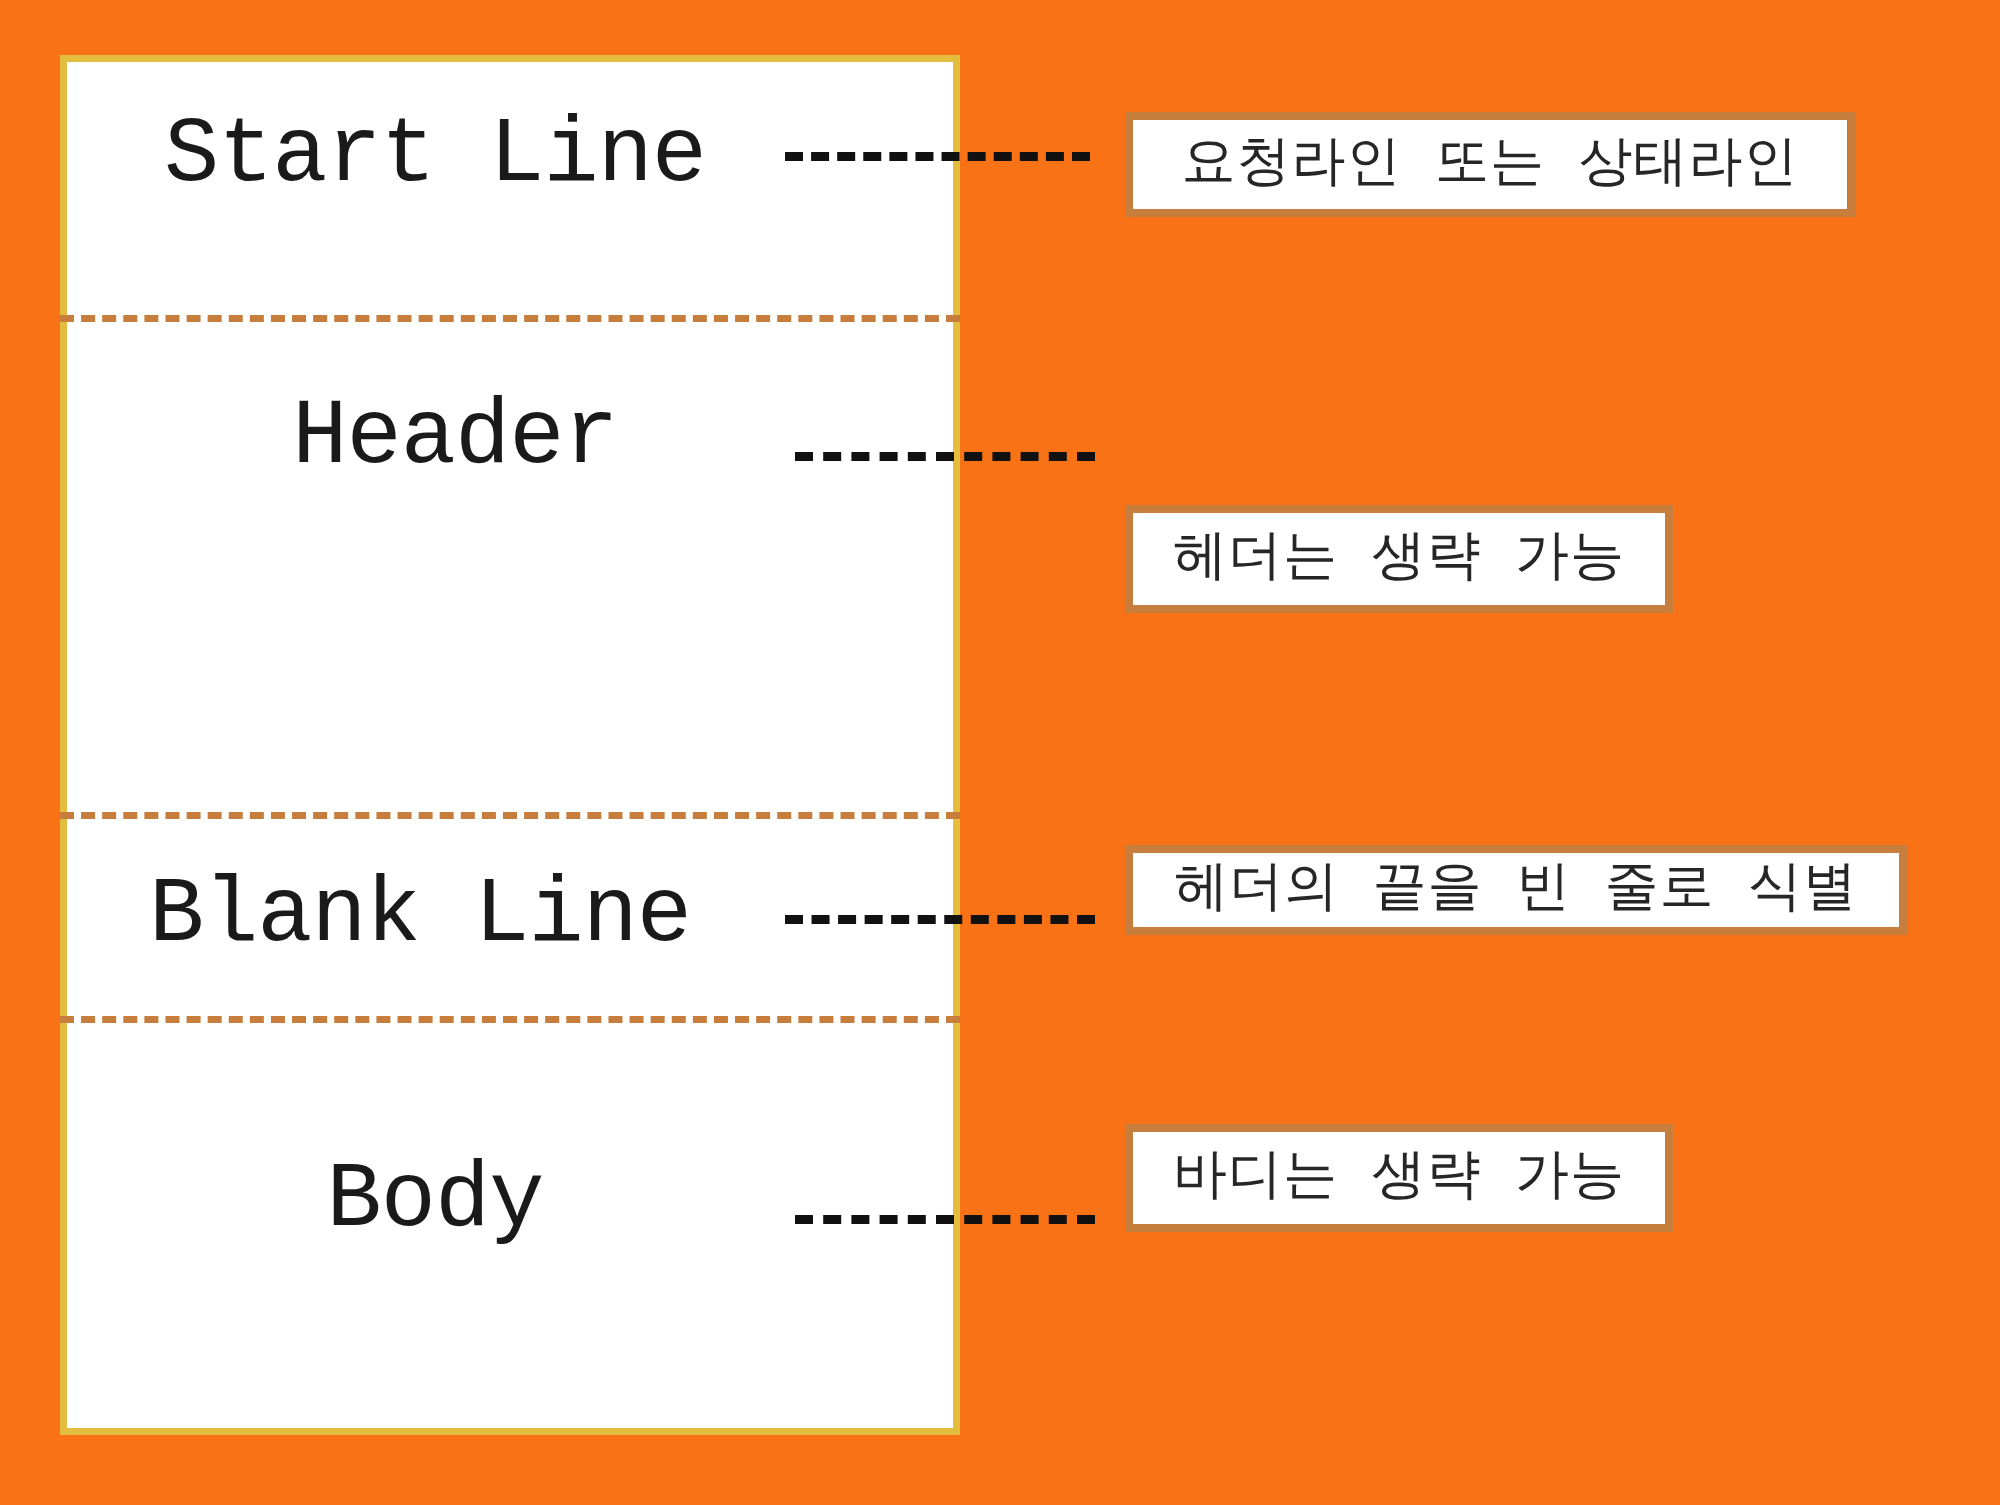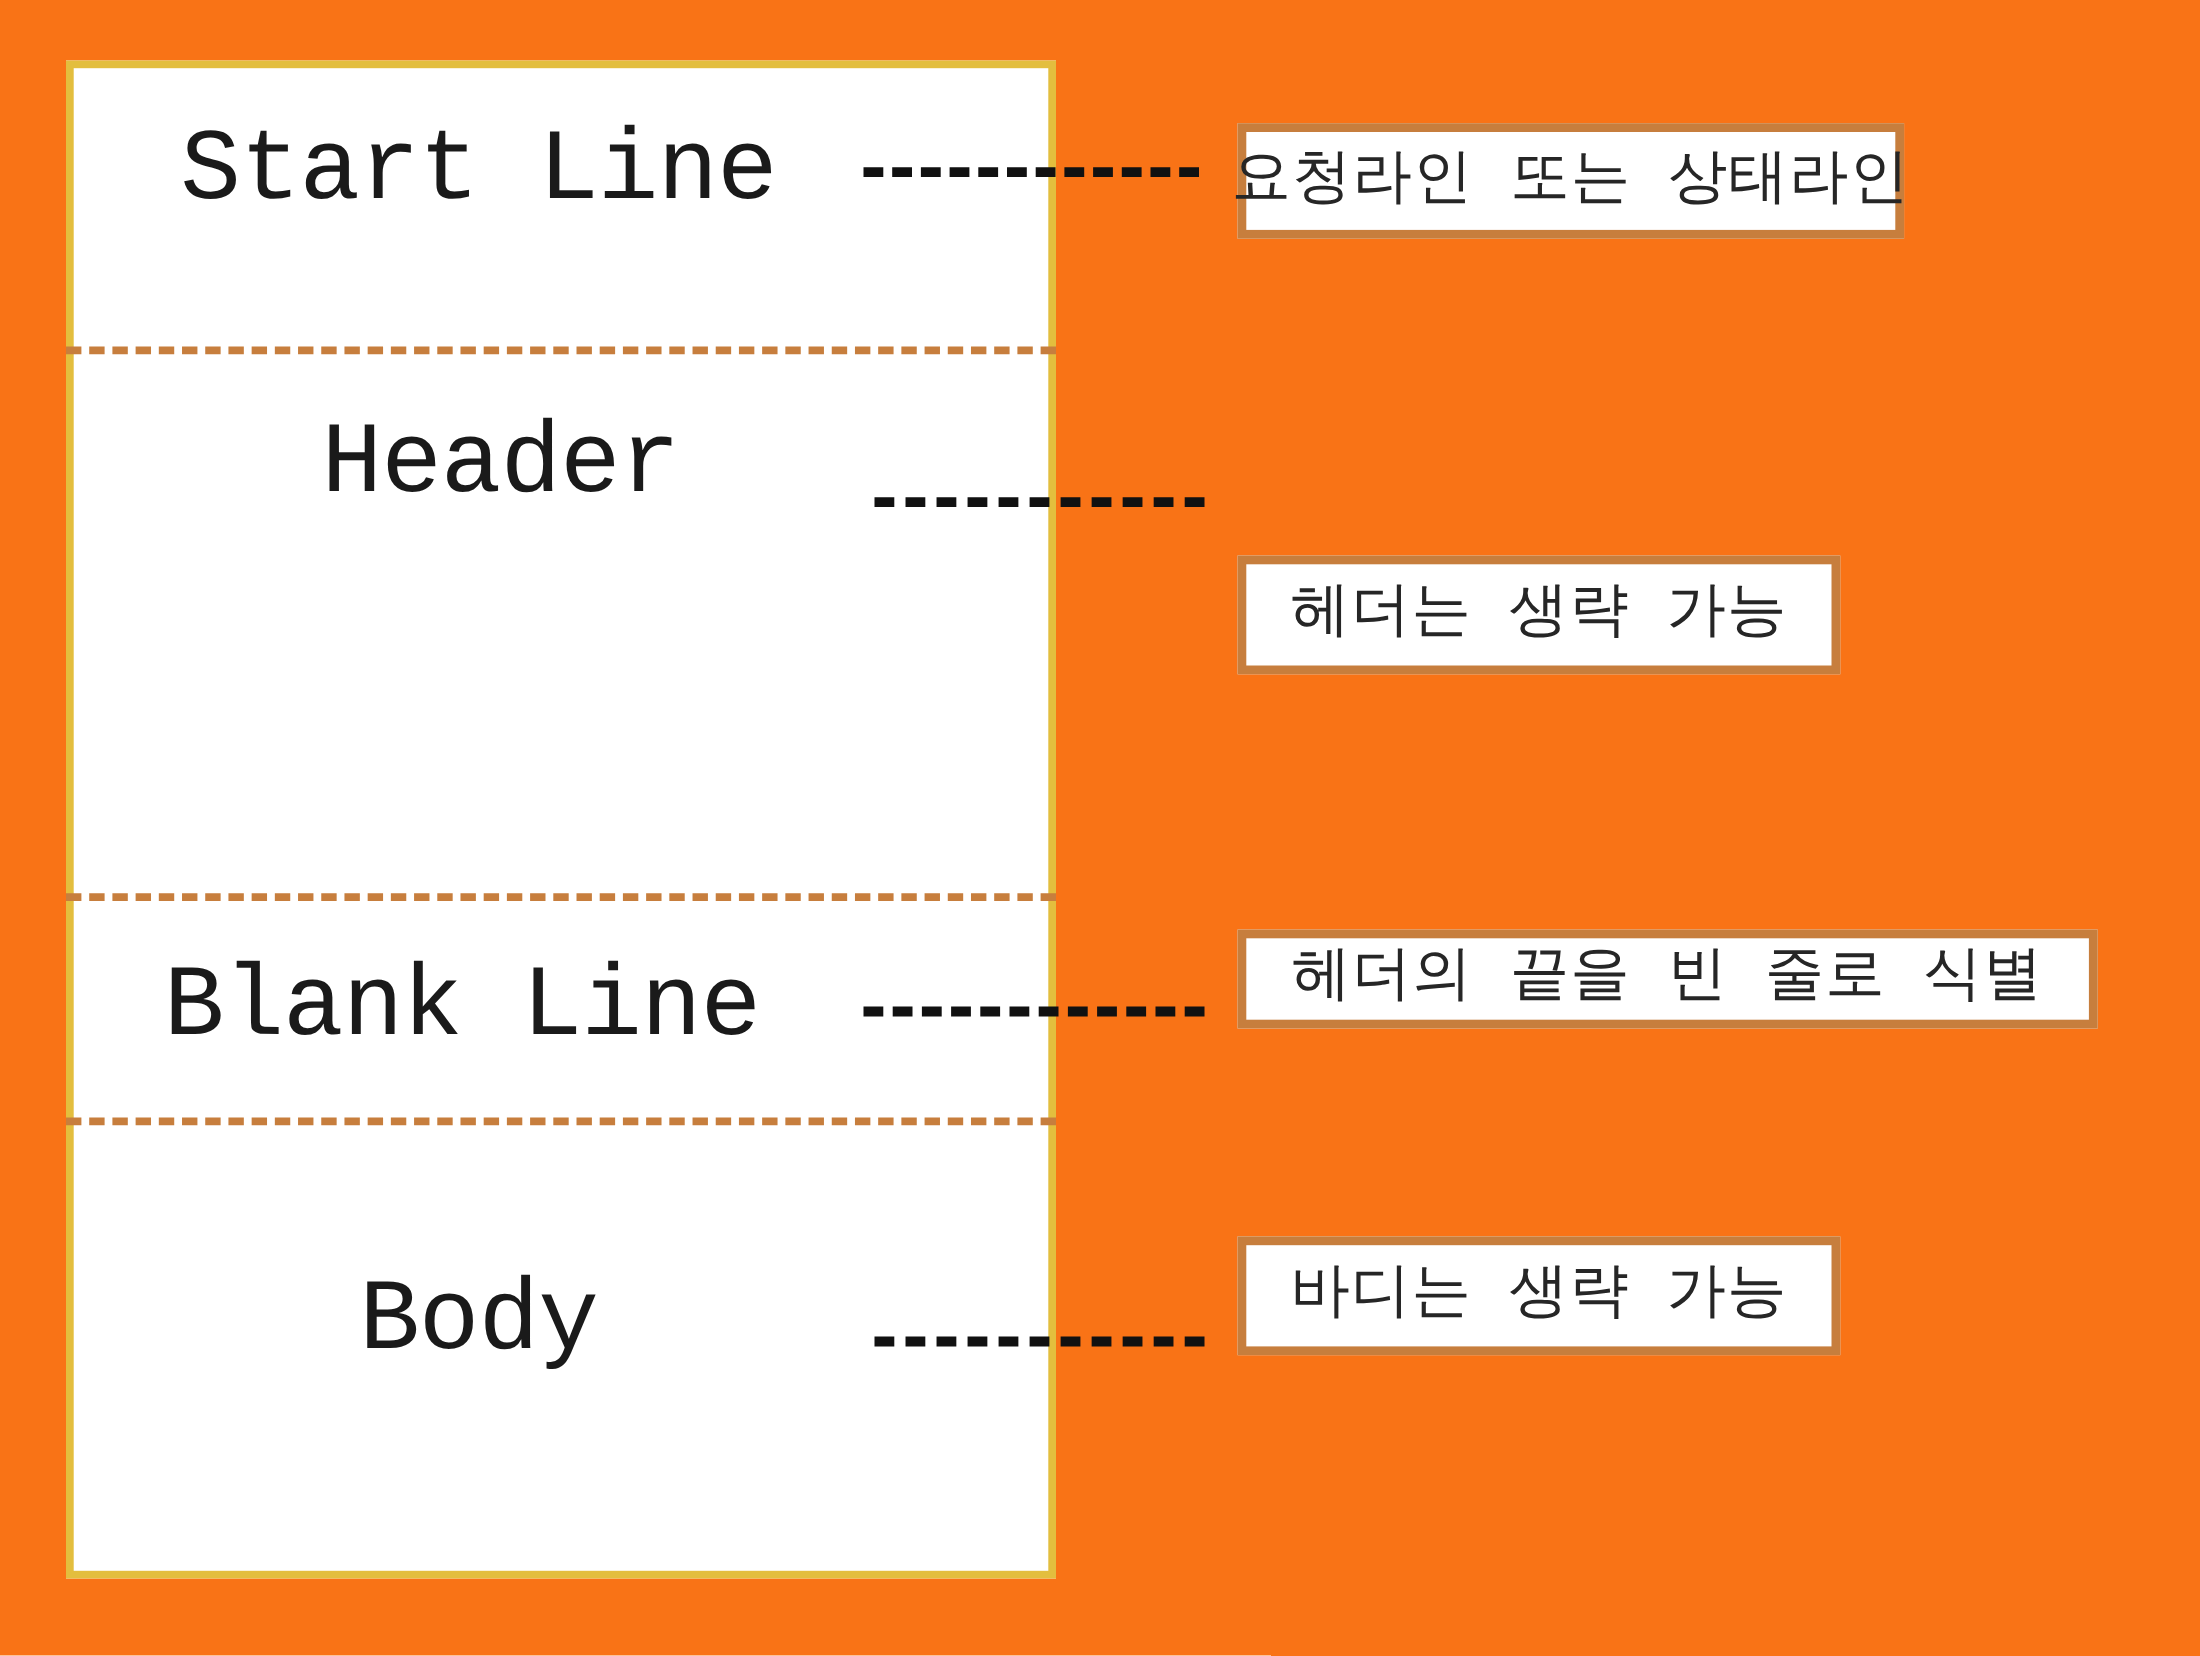--- a/index.html
+++ b/index.html
@@ -90,25 +90,25 @@
 <div id="canvas">
 
   <div class="msg-frame"></div>
 
   <div class="divider" style="top:315px;"></div>
   <div class="divider" style="top:812px;"></div>
   <div class="divider" style="top:1016px;"></div>
 
   <div class="section-label shift-left" style="top:110px;">Start Line</div>
   <div class="leader" style="left:785px; top:152px; width:305px;"></div>
-  <div class="callout" style="left:1125px; top:112px; width:606px; height:105px;">
+  <div class="callout" style="left:1125px; top:112px; width:730px; height:105px;">
     <span class="callout-text">요청라인 또는 상태라인</span>
   </div>
 
-  <div class="section-label shift-left2" style="top:376px;">Header</div>
+  <div class="section-label shift-left2" style="top:392px;">Header</div>
   <div class="leader" style="left:795px; top:452px; width:300px;"></div>
   <div class="callout" style="left:1125px; top:505px; width:548px; height:108px;">
     <span class="callout-text">헤더는 생략 가능</span>
   </div>
 
   <div class="section-label shift-left3" style="top:870px;">Blank Line</div>
   <div class="leader" style="left:785px; top:915px; width:310px;"></div>
   <div class="callout" style="left:1125px; top:845px; width:782px; height:90px;">
     <span class="callout-text">헤더의 끝을 빈 줄로 식별</span>
   </div>

